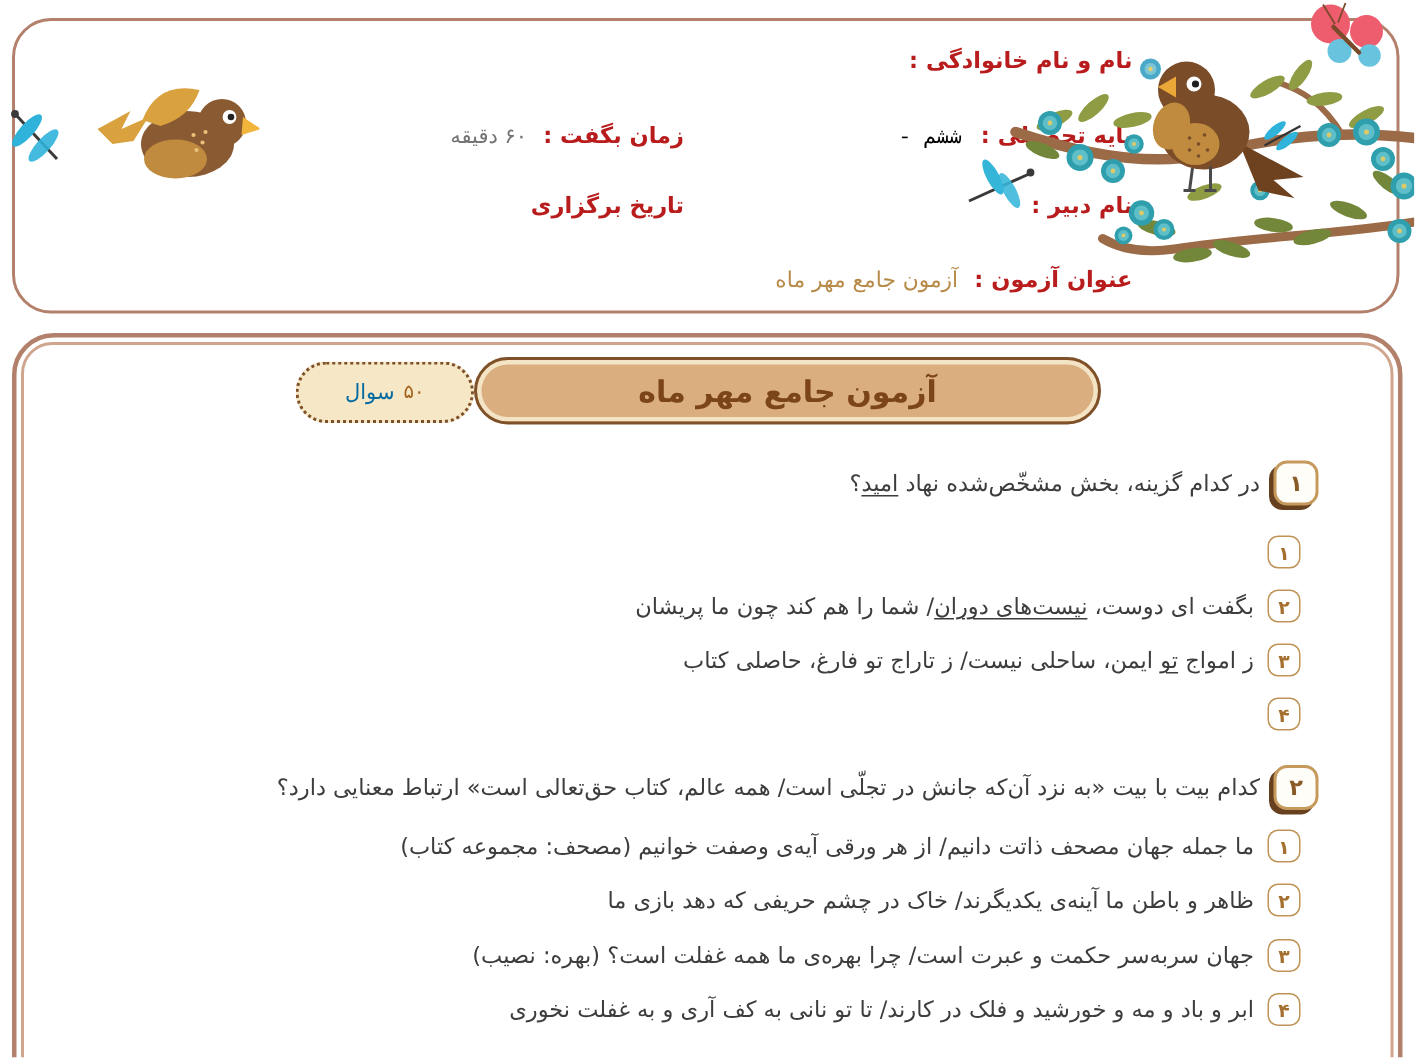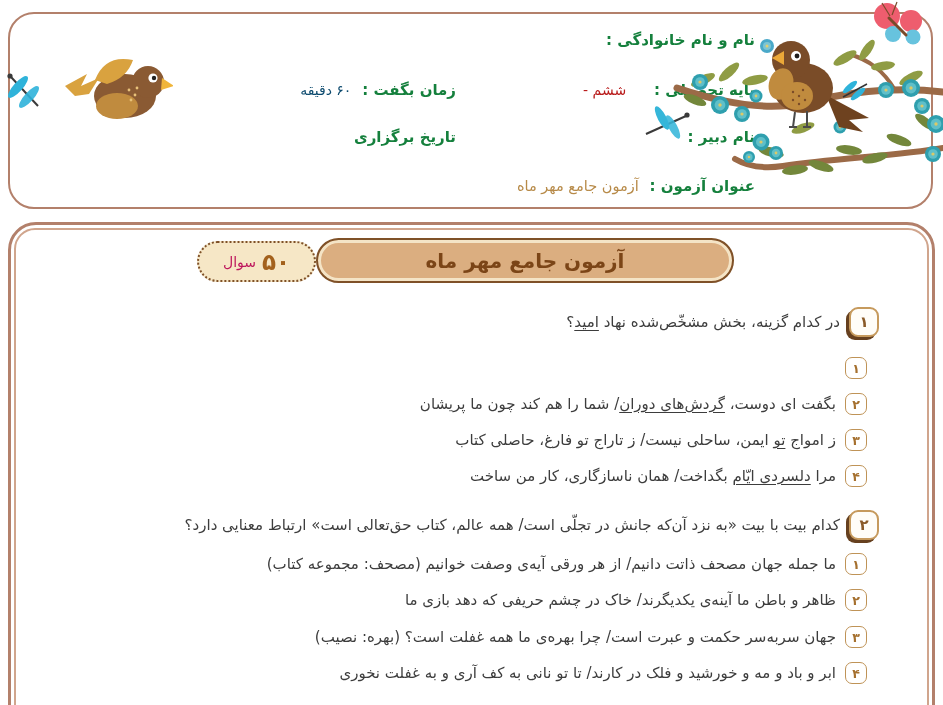--- a/index.html
+++ b/index.html
@@ -2,38 +2,38 @@
 <html lang="fa" dir="rtl"><head>
 <meta charset="utf-8">
 <style>
   html,body{margin:0;padding:0;background:#fff;}
   .page{position:relative;width:943px;height:705px;background:#ffffff;overflow:hidden;
         font-family:"DejaVu Sans",sans-serif;direction:rtl;}
   
   .header-box{position:absolute;left:8px;top:12px;width:921px;height:193px;
               border:2.5px solid #b3806b;border-radius:26px;}
   .field{position:absolute;white-space:nowrap;font-size:15px;line-height:22px;}
-  .field .lbl{font-weight:bold;color:#15803d;}
-  .field .val-gray{color:#b91c1c;font-size:14px;margin-right:23px;}
-  .field .val-tan{color:#0c4a6e;font-size:14px;margin-right:6px;}
+  .field .lbl{font-weight:bold;color:#b91c1c;}
+  .field .val-gray{color:#000000;font-size:14px;margin-right:8px;font-family:Liberation Mono, monospace;}
+  .field .val-tan{color:#737373;font-size:14px;margin-right:6px;}
   .field .val-brown{color:#b78a48;font-size:14.5px;margin-right:6px;}
   
   .content-box{position:absolute;left:8px;top:222px;width:921px;height:560px;
                border:3px solid #b3806b;border-radius:28px;}
   .content-inner{position:absolute;inset:3px;border:2px solid #d0a58d;border-radius:21px;}
   
   .title-pill{position:absolute;left:316px;top:238px;width:418px;height:45px;box-sizing:border-box;
               background:#dbae80;border:2px solid #7f5128;border-radius:26px;
               box-shadow:inset 0 0 0 3px #f4e4c6;display:flex;align-items:center;justify-content:center;
               font-size:20px;font-weight:bold;color:#7b4517;}
   .count-pill{position:absolute;left:197px;top:241px;width:119px;height:41px;box-sizing:border-box;
               background:#f6e7c6;border:2.5px dotted #7f5128;border-radius:24px;
               display:flex;align-items:center;justify-content:center;gap:6px;}
-  .count-number{font-weight:bold;font-size:23px;color:#a3611c;}
-  .count-word{font-size:14px;color:#be185d;}
+  .count-number{font-weight:normal;font-size:13px;color:#a3611c;}
+  .count-word{font-size:14px;color:#0369a1;}
   
   .qrow{position:absolute;display:flex;align-items:center;gap:9px;white-space:nowrap;
         color:#3d3d3d;font-size:15px;}
   .qrow.stem{right:64px;}
   .qrow.opt{right:76px;}
   .qbadge{width:30px;height:30px;box-sizing:border-box;border:2px solid #c69a5d;border-radius:9px;
           background:#fffdf8;box-shadow:-3px 3px 0 #66401f;display:flex;align-items:center;
           justify-content:center;font-size:15px;font-weight:bold;color:#8a5a28;flex:0 0 auto;}
   .obadge{width:22px;height:22px;box-sizing:border-box;border:1.6px solid #bf9357;border-radius:7px;
           background:#fff;display:flex;align-items:center;justify-content:center;
@@ -245,29 +245,28 @@
 
   <div class="qrow stem" style="top:307px;">
     <span class="qbadge">۱</span>
     <span><span>در کدام گزینه، بخش مشخّص‌شده نهاد </span><span class="u">امید</span><span>؟</span></span>
   </div>
   <div class="qrow opt" style="top:357px;">
     <span class="obadge">۱</span>
   </div>
   <div class="qrow opt" style="top:393px;">
     <span class="obadge">۲</span>
-    <span><span>بگفت ای دوست، </span><span class="u">گردش‌های دوران</span><span>/ شما را هم کند چون ما پریشان</span></span>
+    <span><span>بگفت ای دوست، </span><span class="u">نیست‌های دوران</span><span>/ شما را هم کند چون ما پریشان</span></span>
   </div>
   <div class="qrow opt" style="top:429px;">
     <span class="obadge">۳</span>
     <span><span>ز امواج </span><span class="u">تو</span><span> ایمن، ساحلی نیست/ ز تاراج تو فارغ، حاصلی کتاب</span></span>
   </div>
   <div class="qrow opt" style="top:465px;">
     <span class="obadge">۴</span>
-    <span><span>مرا </span><span class="u">دلسردی ایّام</span><span> بگداخت/ همان ناسازگاری، کار من ساخت</span></span>
   </div>
 
   <div class="qrow stem" style="top:510px;">
     <span class="qbadge">۲</span>
     <span><span>کدام بیت با بیت «به نزد آن‌که جانش در تجلّی است/ همه عالم، کتاب حق‌تعالی است» ارتباط معنایی دارد؟</span></span>
   </div>
   <div class="qrow opt" style="top:553px;">
     <span class="obadge">۱</span>
     <span><span>ما جمله جهان مصحف ذاتت دانیم/ از هر ورقی آیه‌ی وصفت خوانیم (مصحف: مجموعه کتاب)</span></span>
   </div>

